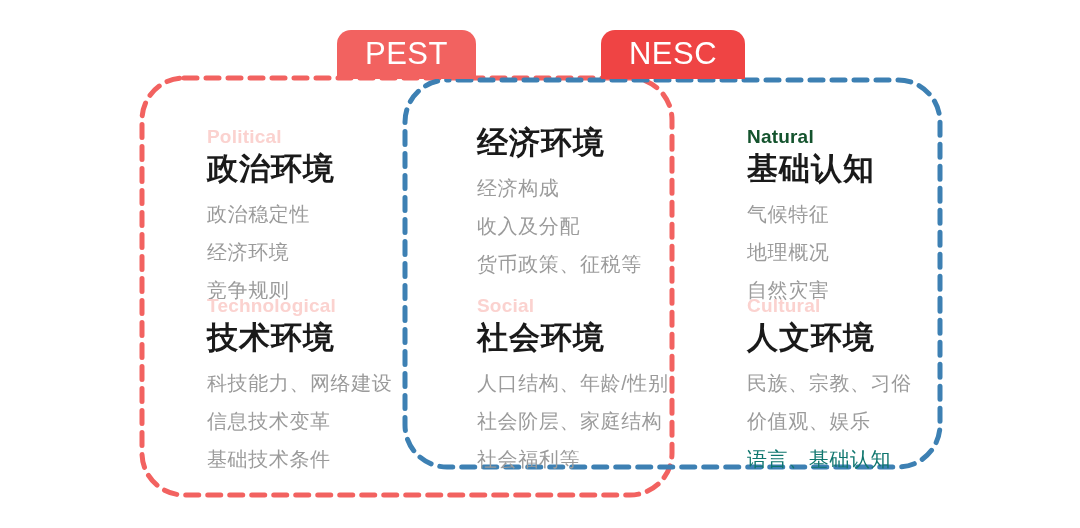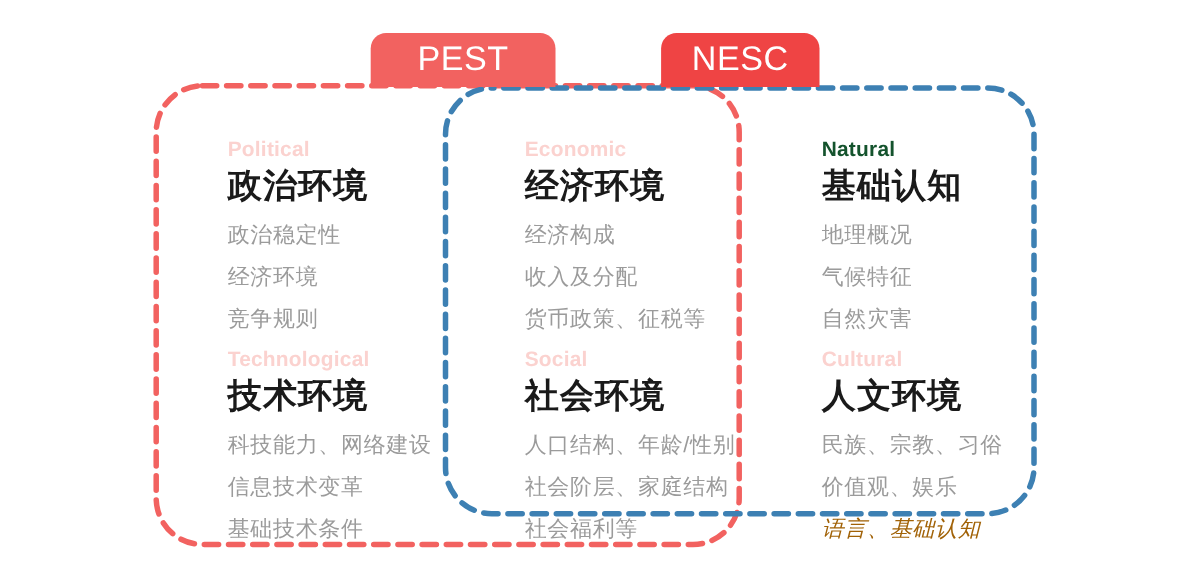--- a/index.html
+++ b/index.html
@@ -101,64 +101,63 @@
     white-space: nowrap;
   }
   .cell-items li:last-child { margin-bottom: 0; }
 
   
   .col-0 { left: 207px; }
   .col-1 { left: 477px; }
   .col-2 { left: 747px; }
   
   .row-0 { top: 127px; }
-  .row-1 { top: 318px; }
+  .row-1 { top: 296px; }
 </style>
 </head>
 <body style="background: rgb(255, 255, 255);">
 
 <div id="canvas">
 
   <svg class="frames" width="1080" height="528" viewBox="0 0 1080 528" xmlns="http://www.w3.org/2000/svg">
     <rect id="frame-pest" fill="none" stroke-width="5" stroke-linecap="round" stroke-dasharray="13 9" x="142" y="78" width="530" height="417" rx="42" ry="42" stroke="#F26260"></rect>
     <rect id="frame-nesc" fill="none" stroke-width="5" stroke-linecap="round" stroke-dasharray="13 9" stroke-dashoffset="11" x="405" y="80" width="535" height="387" rx="42" ry="42" stroke="#3D80B3"></rect>
   </svg>
 
-  <div class="tab" id="tab-pest" style="background: rgb(242, 98, 96); left: 337px; top: 30px; width: 168px; height: 49px;">
+  <div class="tab" id="tab-pest" style="background: rgb(242, 98, 96); left: 337px; top: 30px; width: 139px; height: 49px;">
     <span>PEST</span>
   </div>
   <div class="tab" id="tab-nesc" style="background: #ef4444; left: 601px; top: 30px; width: 144px; height: 49px;">
     <span>NESC</span>
   </div>
 
   <div class="grid" id="grid">
       <div class="cell col-0 row-0">
         <div class="cell-eyebrow" style="color: rgb(251, 210, 207);">Political</div>
         <div class="cell-title" style="color: rgb(26, 26, 26);">政治环境</div>
         <ul class="cell-items">
           <li style="color: rgb(155, 155, 155);">政治稳定性</li>
           <li style="color: rgb(155, 155, 155);">经济环境</li>
           <li style="color: rgb(155, 155, 155);">竞争规则</li>
         </ul>
       </div>
       <div class="cell col-1 row-0">
-        <div class="cell-eyebrow" style="color: rgb(251, 210, 207);">Economic</div>
         <div class="cell-title" style="color: rgb(26, 26, 26);">经济环境</div>
         <ul class="cell-items">
           <li style="color: rgb(155, 155, 155);">经济构成</li>
           <li style="color: rgb(155, 155, 155);">收入及分配</li>
           <li style="color: rgb(155, 155, 155);">货币政策、征税等</li>
         </ul>
       </div>
       <div class="cell col-2 row-0">
         <div class="cell-eyebrow" style="color: #14532d;">Natural</div>
         <div class="cell-title" style="color: rgb(26, 26, 26);">基础认知</div>
         <ul class="cell-items">
+          <li style="color: rgb(155, 155, 155);">气候特征</li>
           <li style="color: rgb(155, 155, 155);">地理概况</li>
-          <li style="color: rgb(155, 155, 155);">气候特征</li>
           <li style="color: rgb(155, 155, 155);">自然灾害</li>
         </ul>
       </div>
       <div class="cell col-0 row-1">
         <div class="cell-eyebrow" style="color: rgb(251, 210, 207);">Technological</div>
         <div class="cell-title" style="color: rgb(26, 26, 26);">技术环境</div>
         <ul class="cell-items">
           <li style="color: rgb(155, 155, 155);">科技能力、网络建设</li>
           <li style="color: rgb(155, 155, 155);">信息技术变革</li>
           <li style="color: rgb(155, 155, 155);">基础技术条件</li>
@@ -172,18 +171,18 @@
           <li style="color: rgb(155, 155, 155);">社会阶层、家庭结构</li>
           <li style="color: rgb(155, 155, 155);">社会福利等</li>
         </ul>
       </div>
       <div class="cell col-2 row-1">
         <div class="cell-eyebrow" style="color: rgb(251, 210, 207);">Cultural</div>
         <div class="cell-title" style="color: rgb(26, 26, 26);">人文环境</div>
         <ul class="cell-items">
           <li style="color: rgb(155, 155, 155);">民族、宗教、习俗</li>
           <li style="color: rgb(155, 155, 155);">价值观、娱乐</li>
-          <li style="color: #a16207; font-style: italic;">语言、基础认知</li>
+          <li style="color: #0f766e;">语言、基础认知</li>
         </ul>
       </div>
     </div>
 
 </div>
 
 </body></html>

